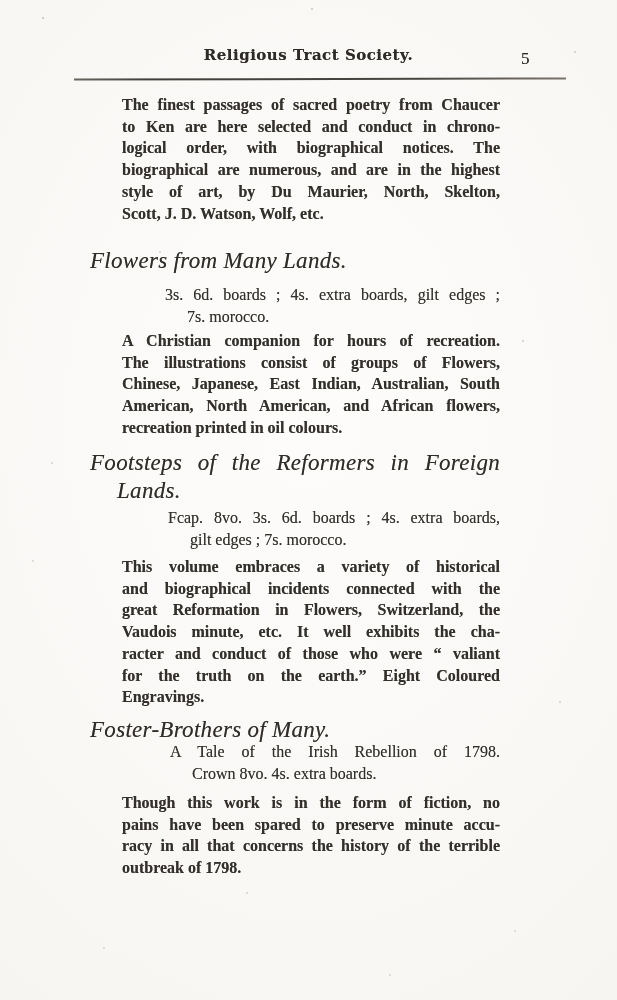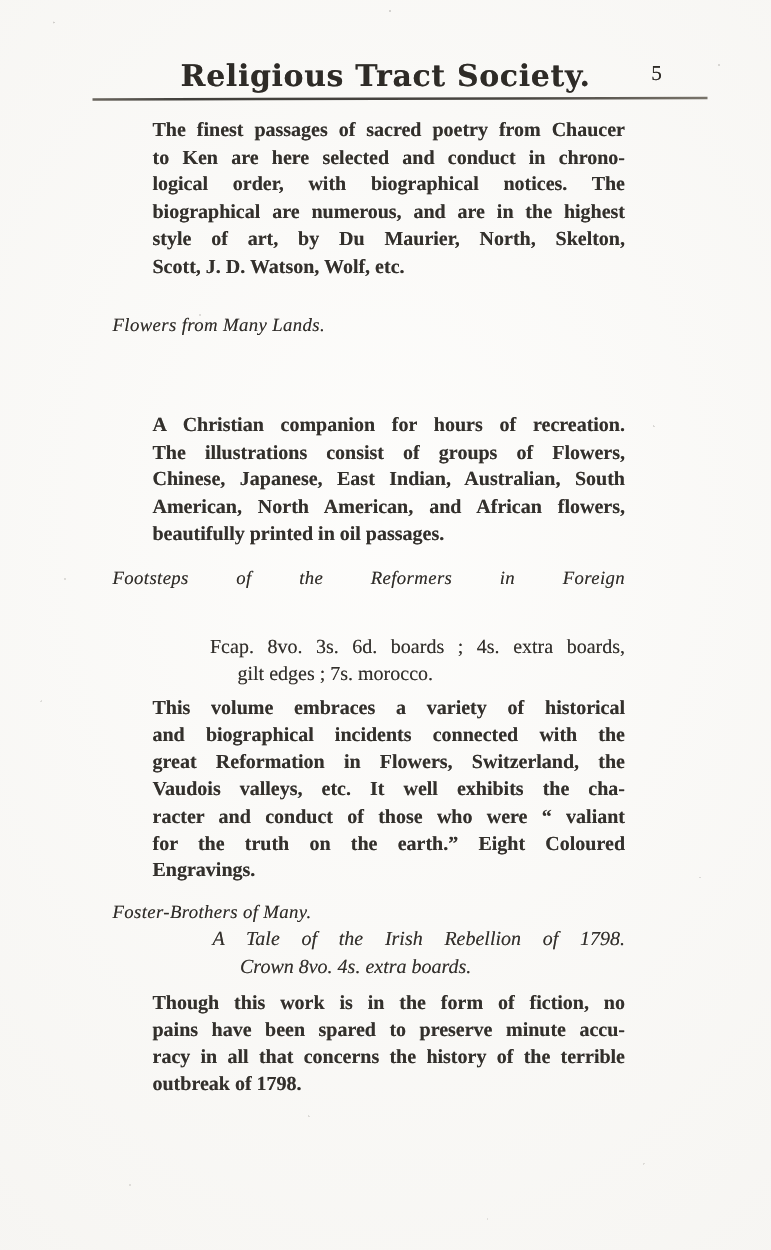--- a/index.html
+++ b/index.html
@@ -28,21 +28,21 @@
   }
   .ink{ text-shadow:0 0 .5px rgba(51,48,44,.55); }
 
   
   .running-head{
     position:absolute;top:46px;left:0;width:617px;
     text-align:center;
   }
   .gothic{
     font-family:"DejaVu Serif",serif;
-    font-weight:700;font-size:24px;letter-spacing:.5px;
+    font-weight:700;font-size:15px;letter-spacing:.5px;
     color:#2e2b27;
   }
   .folio{
     position:absolute;top:49px;left:521px;
     font-size:17px;color:#2e2b27;
   }
   .head-rule{
     position:absolute;top:78px;left:74px;width:492px;height:2px;
     background:linear-gradient(to right, #5a554d, #2c2a26 15%, #35322d 70%, #6b655b);
     transform:rotate(-.12deg);
@@ -56,21 +56,21 @@
   .jblock .line.last{text-align:right;text-align-last:left;}
 
   .bodypara{
     left:122px;width:378px;
     font-size:16px;line-height:21.7px;
     color:#33302c;
     font-weight:bold;
   }
   .section-title{
     left:90px;width:410px;
-    font-style:italic;font-size:15px;line-height:28px;
+    font-style:italic;font-size:23px;line-height:28px;
     color:#302d29;
     letter-spacing:.3px;
   }
   .section-title .line:nth-child(2){padding-left:27px;}
   .imprint{
     font-size:16px;line-height:21.6px;
     color:#33302c;
   }
   .imprint .line:nth-child(2){padding-left:22px;}
 </style>
@@ -90,49 +90,54 @@
       <div class="line">to Ken are here selected and conduct in chrono-</div>
       <div class="line">logical order, with biographical notices. The</div>
       <div class="line">biographical are numerous, and are in the highest</div>
       <div class="line">style of art, by Du Maurier, North, Skelton,</div>
       <div class="line last">Scott, J. D. Watson, Wolf, etc.</div>
     </div>
 
   <div class="tblock section-title jblock" style="top:247px;">
       <div class="line last">Flowers from Many Lands.</div>
     </div>
+  <div class="tblock imprint jblock" style="top:284px;left:165px;width:335px;">
+      <div class="line">3s. 6d. boards ; 4s. extra boards, gilt edges ;</div>
+      <div class="line last">7s. morocco.</div>
+    </div>
   <div class="tblock bodypara jblock" style="top:330px;">
       <div class="line">A Christian companion for hours of recreation.</div>
       <div class="line">The illustrations consist of groups of Flowers,</div>
       <div class="line">Chinese, Japanese, East Indian, Australian, South</div>
       <div class="line">American, North American, and African flowers,</div>
-      <div class="line last">beautifully printed in oil passages.</div>
+      <div class="line last">recreation printed in oil colours.</div>
     </div>
 
   <div class="tblock section-title jblock" style="top:449px;">
       <div class="line">Footsteps of the Reformers in Foreign</div>
+      <div class="line last">Lands.</div>
     </div>
   <div class="tblock imprint jblock" style="top:507px;left:168px;width:332px;">
       <div class="line">Fcap. 8vo. 3s. 6d. boards ; 4s. extra boards,</div>
       <div class="line last">gilt edges ; 7s. morocco.</div>
     </div>
   <div class="tblock bodypara jblock" style="top:556px;">
       <div class="line">This volume embraces a variety of historical</div>
       <div class="line">and biographical incidents connected with the</div>
       <div class="line">great Reformation in Flowers, Switzerland, the</div>
-      <div class="line">Vaudois valleys, etc. It well exhibits the cha-</div>
+      <div class="line">Vaudois minute, etc. It well exhibits the cha-</div>
       <div class="line">racter and conduct of those who were “ valiant</div>
       <div class="line">for the truth on the earth.” Eight Coloured</div>
       <div class="line last">Engravings.</div>
     </div>
 
   <div class="tblock section-title jblock" style="top:716px;">
       <div class="line last">Foster-Brothers of Many.</div>
     </div>
-  <div class="tblock imprint jblock" style="top:741px;left:170px;width:330px;font-style:italic;">
+  <div class="tblock imprint jblock" style="top:741px;left:170px;width:330px;">
       <div class="line">A Tale of the Irish Rebellion of 1798.</div>
       <div class="line last">Crown 8vo. 4s. extra boards.</div>
     </div>
   <div class="tblock bodypara jblock" style="top:792px;">
       <div class="line">Though this work is in the form of fiction, no</div>
       <div class="line">pains have been spared to preserve minute accu-</div>
       <div class="line">racy in all that concerns the history of the terrible</div>
       <div class="line last">outbreak of 1798.</div>
     </div>
 

